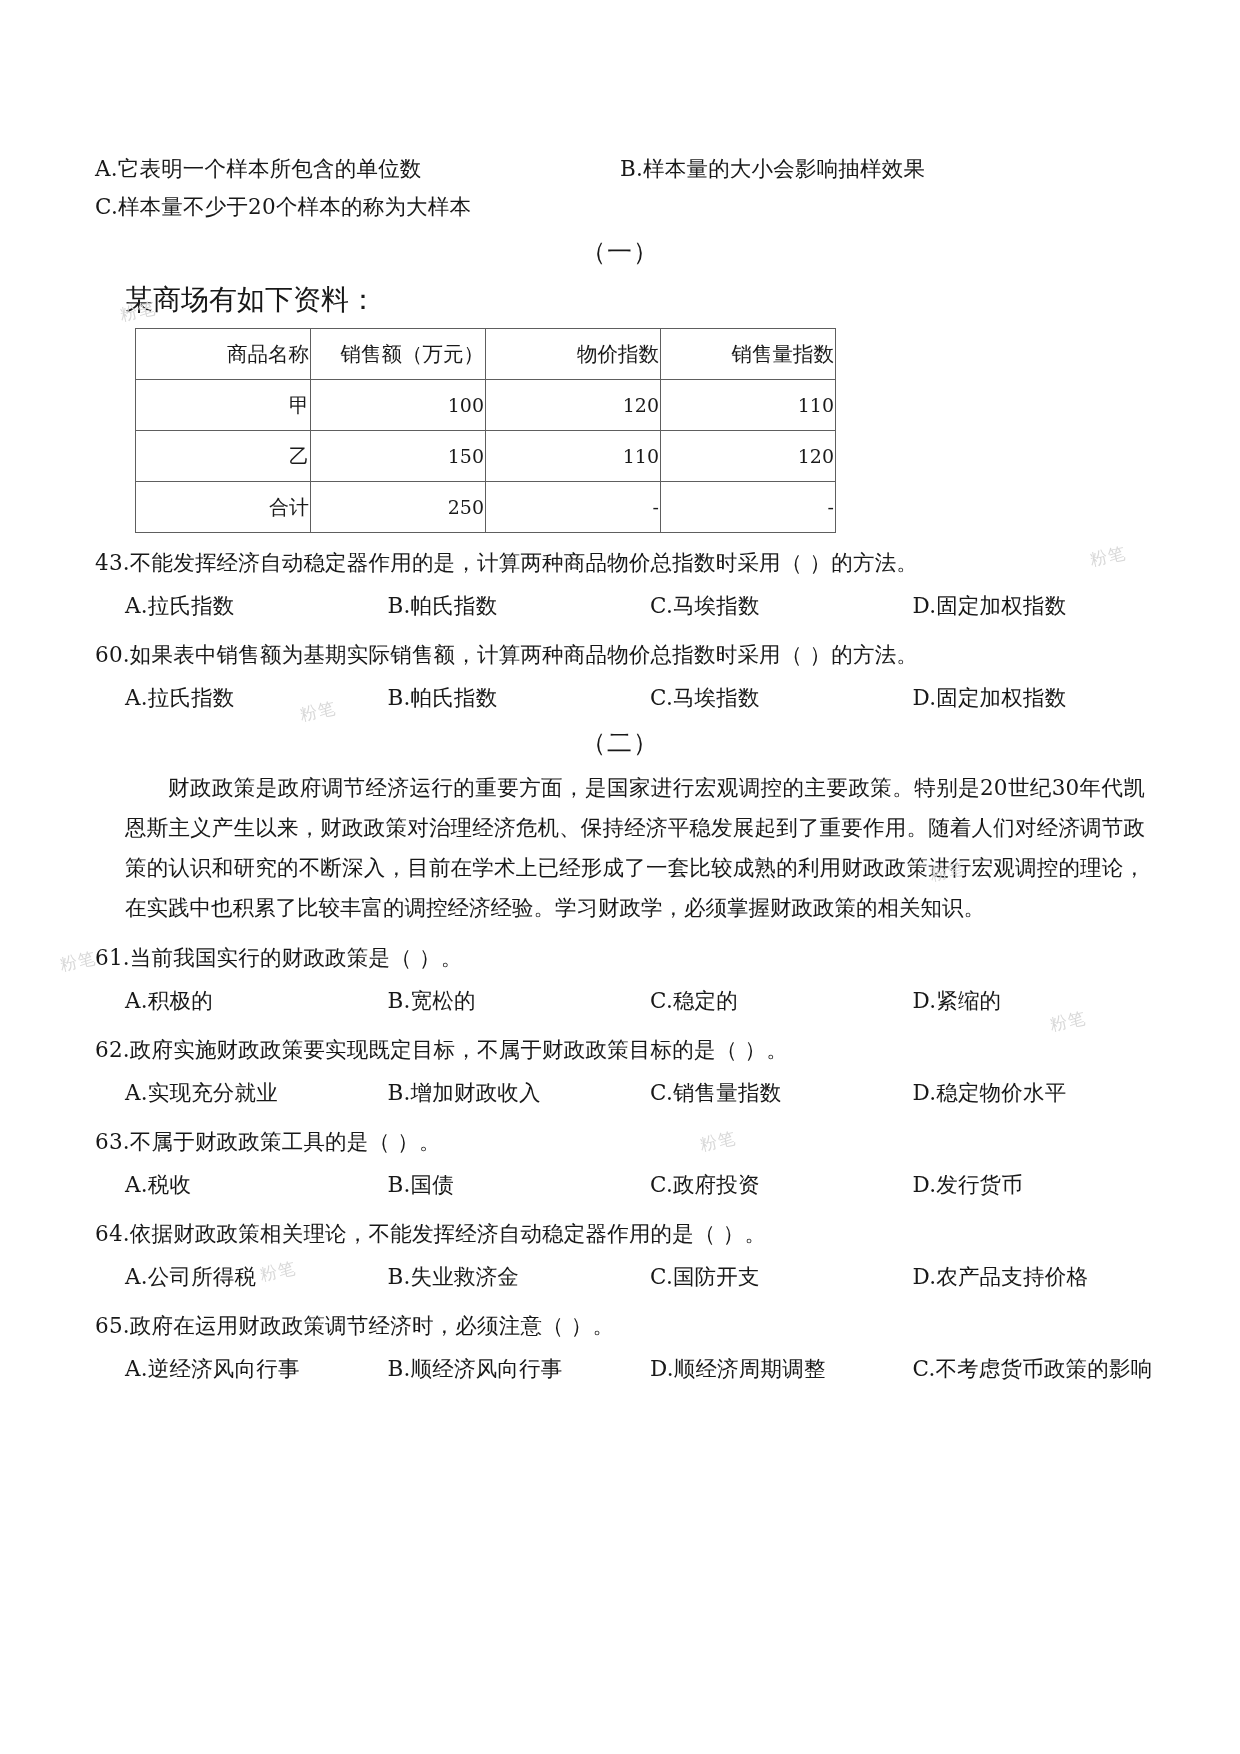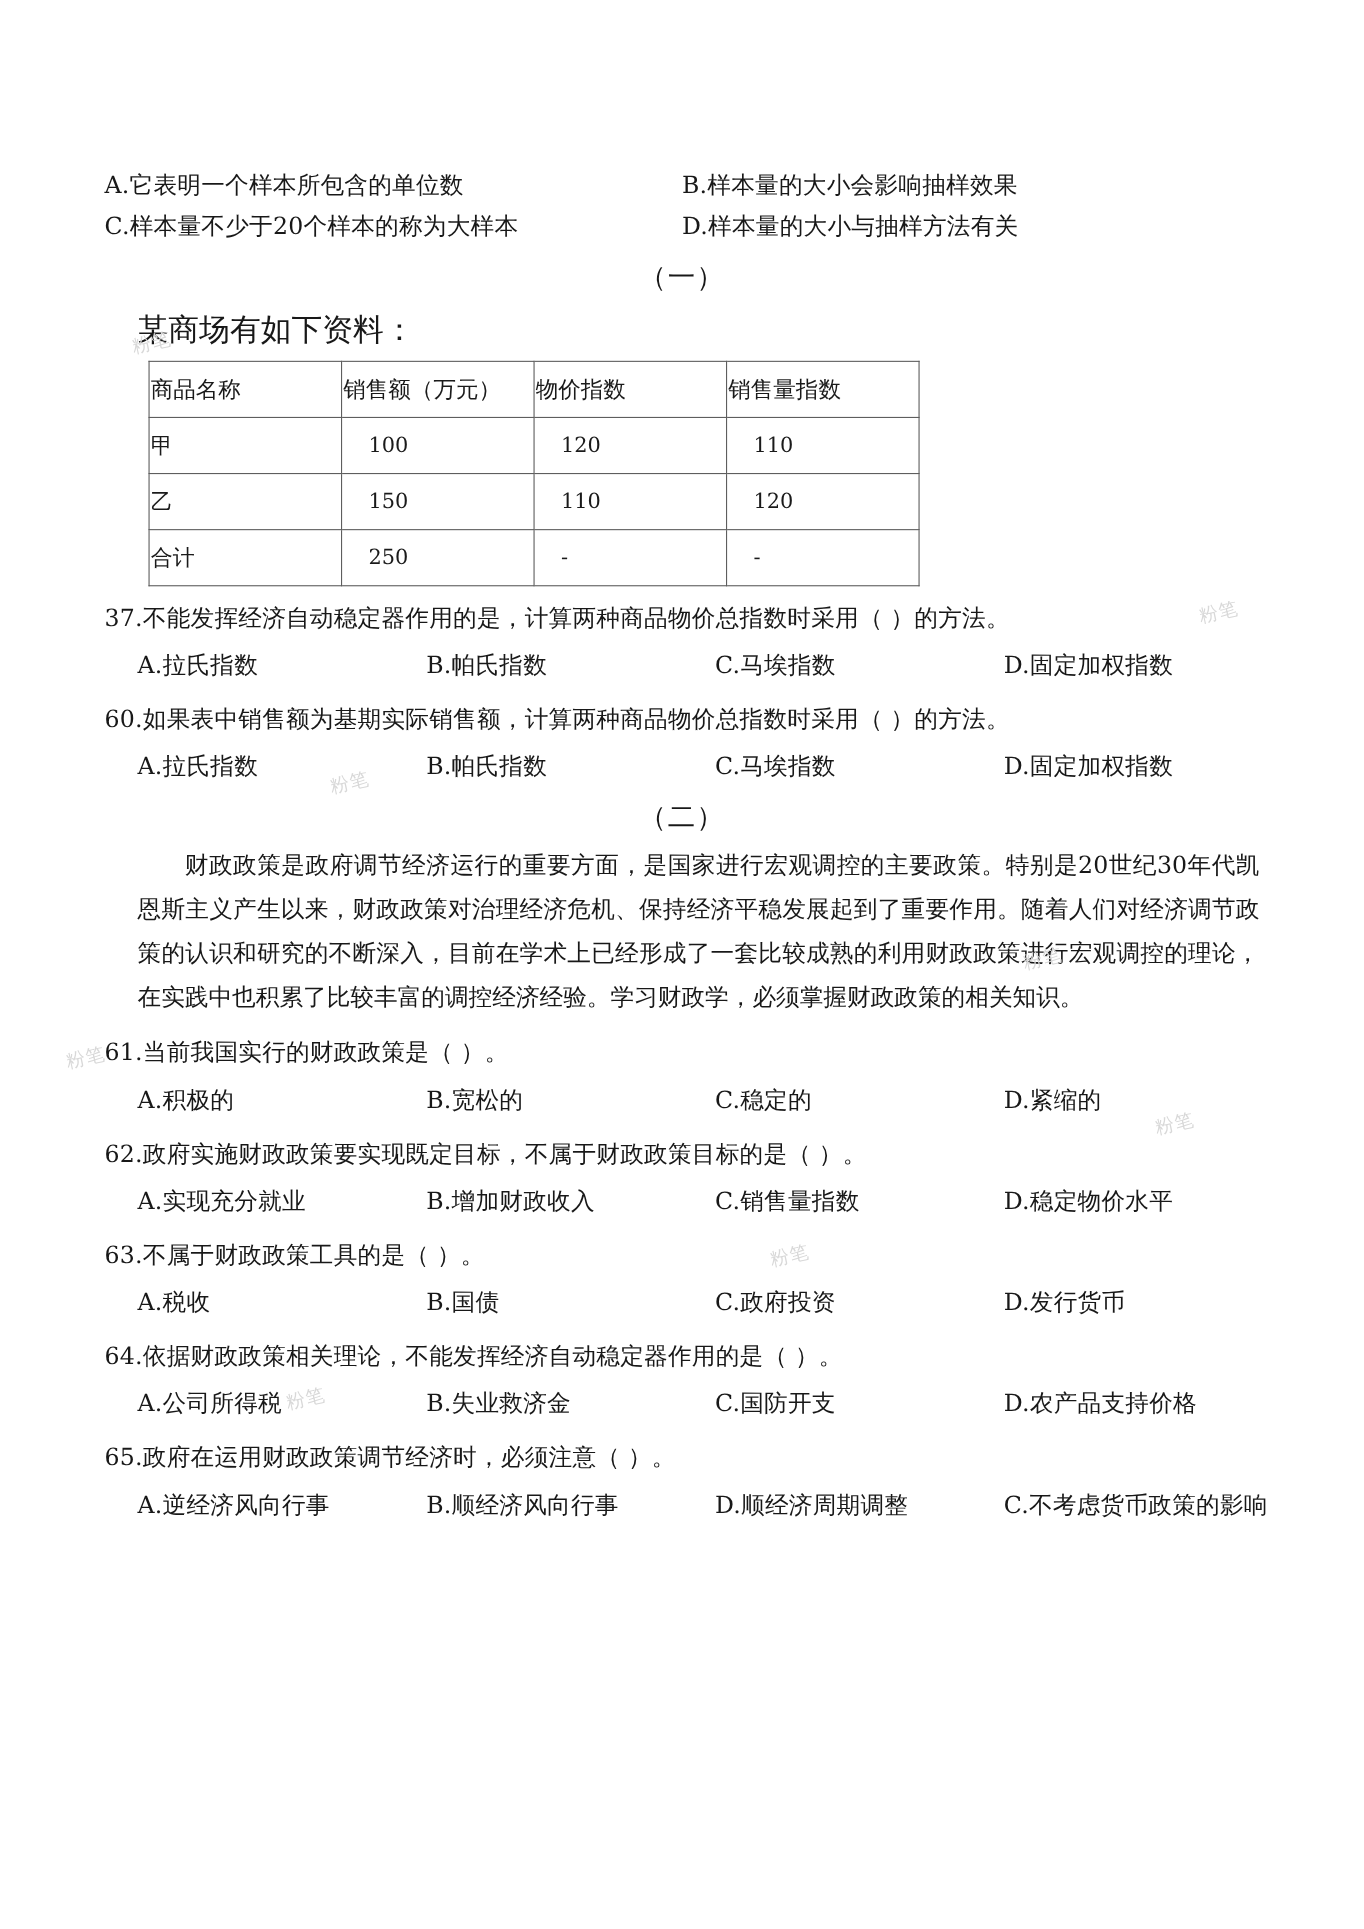--- a/index.html
+++ b/index.html
@@ -63,21 +63,21 @@
   
   table.data-table {
     border-collapse: collapse;
     margin: 8px 0 0 40px;
     width: 700px;
     table-layout: fixed;
   }
   table.data-table th,
   table.data-table td {
     border: 1.4px solid #5e5e5e;
-    text-align: left;
+    text-align: right;
     font-size: 20px;
     height: 48px;
     font-weight: normal;
     color: #1a1a1a;
   }
   table.data-table th { font-size: 20.5px; }
   table.data-table td.num {
     font-size: 19px;
     font-family: "DejaVu Serif", "Liberation Serif", serif;
     padding-left: 24px;
@@ -129,21 +129,20 @@
 <body>
 
 <div class="page">
 
   <div class="opt-row two-col">
     <span class="opt">A.它表明一个样本所包含的单位数</span>
     <span class="opt">B.样本量的大小会影响抽样效果</span>
   </div>
   <div class="opt-row two-col">
     <span class="opt">C.样本量不少于20个样本的称为大样本</span>
-    <span class="opt">D.样本量的大小与抽样方法有关</span>
   </div>
 
   <div class="section-label">（一）</div>
 
   <div class="lead-in">某商场有如下资料：</div>
 
   <table class="data-table">
     <colgroup>
         <col class="c0">
         <col class="c1">
@@ -174,21 +173,21 @@
       <tr>
         <td>合计</td>
         <td class="num">250</td>
         <td class="num">-</td>
         <td class="num">-</td>
       </tr>
     </tbody>
   </table>
 
   <div class="question">
-    <span class="q-num">37.</span><span>不能发挥经济自动稳定器作用的是，计算两种商品物价总指数时采用（    ）的方法。</span>
+    <span class="q-num">43.</span><span>不能发挥经济自动稳定器作用的是，计算两种商品物价总指数时采用（    ）的方法。</span>
   </div>
   <div class="opt-row four-col">
     <span class="opt">A.拉氏指数</span>
     <span class="opt">B.帕氏指数</span>
     <span class="opt">C.马埃指数</span>
     <span class="opt">D.固定加权指数</span>
   </div>
 
   <div class="question">
     <span class="q-num">60.</span><span>如果表中销售额为基期实际销售额，计算两种商品物价总指数时采用（    ）的方法。</span>

